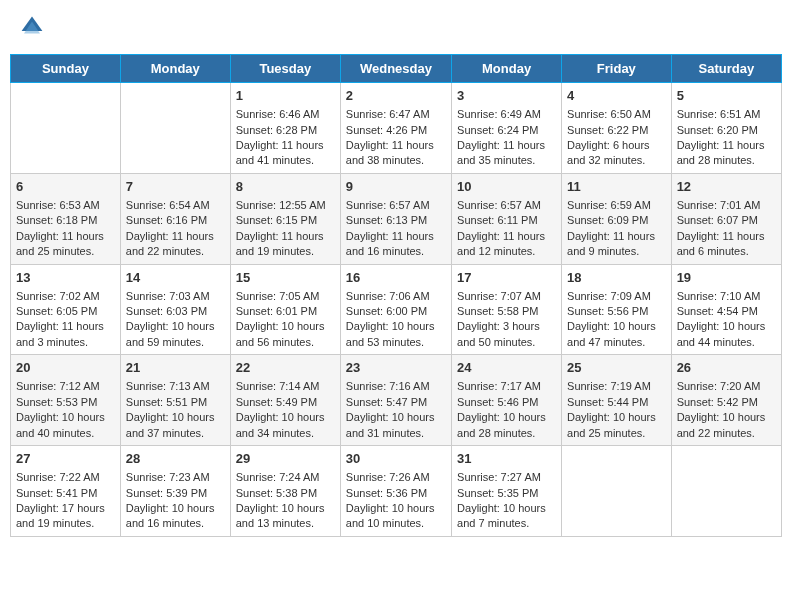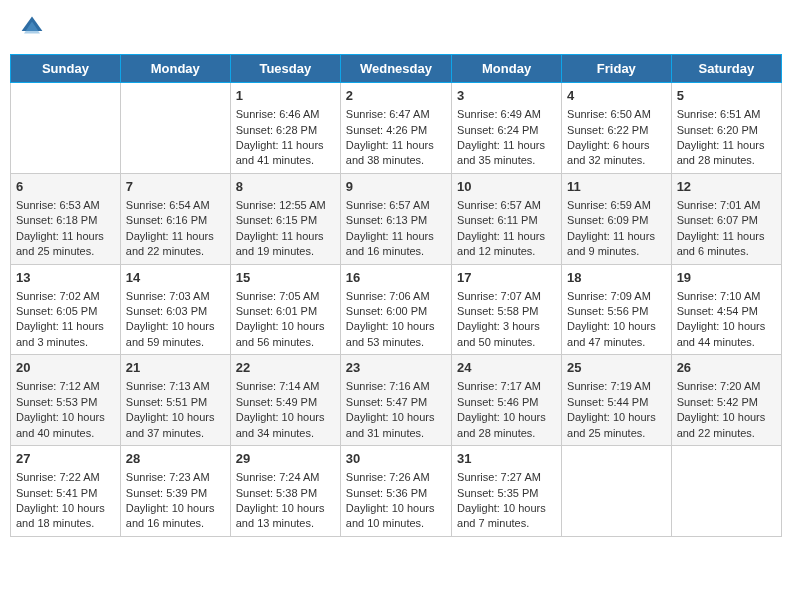--- a/index.html
+++ b/index.html
@@ -285,21 +285,21 @@
           <div>Sunrise: 7:20 AM</div>
           <div>Sunset: 5:42 PM</div>
           <div>Daylight: 10 hours and 22 minutes.</div>
         </td>
       </tr>
       <tr>
         <td>
           <span class="day-num">27</span>
           <div>Sunrise: 7:22 AM</div>
           <div>Sunset: 5:41 PM</div>
-          <div>Daylight: 10 hours and 18 minutes.</div>
+          <div>Daylight: 17 hours and 19 minutes.</div>
         </td>
         <td>
           <span class="day-num">28</span>
           <div>Sunrise: 7:23 AM</div>
           <div>Sunset: 5:39 PM</div>
           <div>Daylight: 10 hours and 16 minutes.</div>
         </td>
         <td>
           <span class="day-num">29</span>
           <div>Sunrise: 7:24 AM</div>

